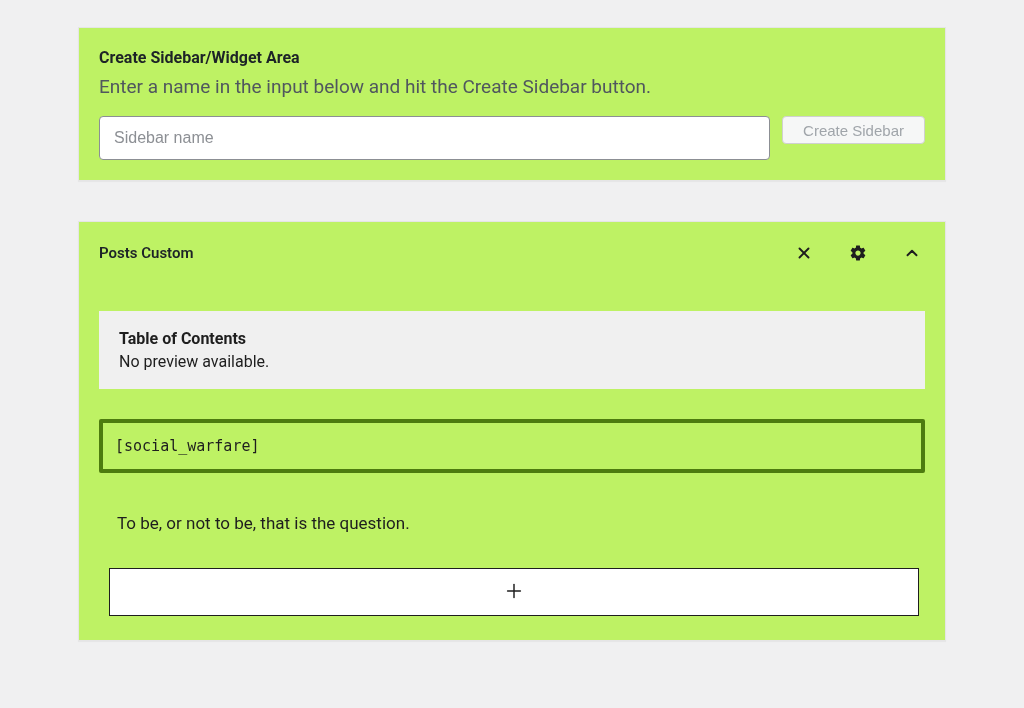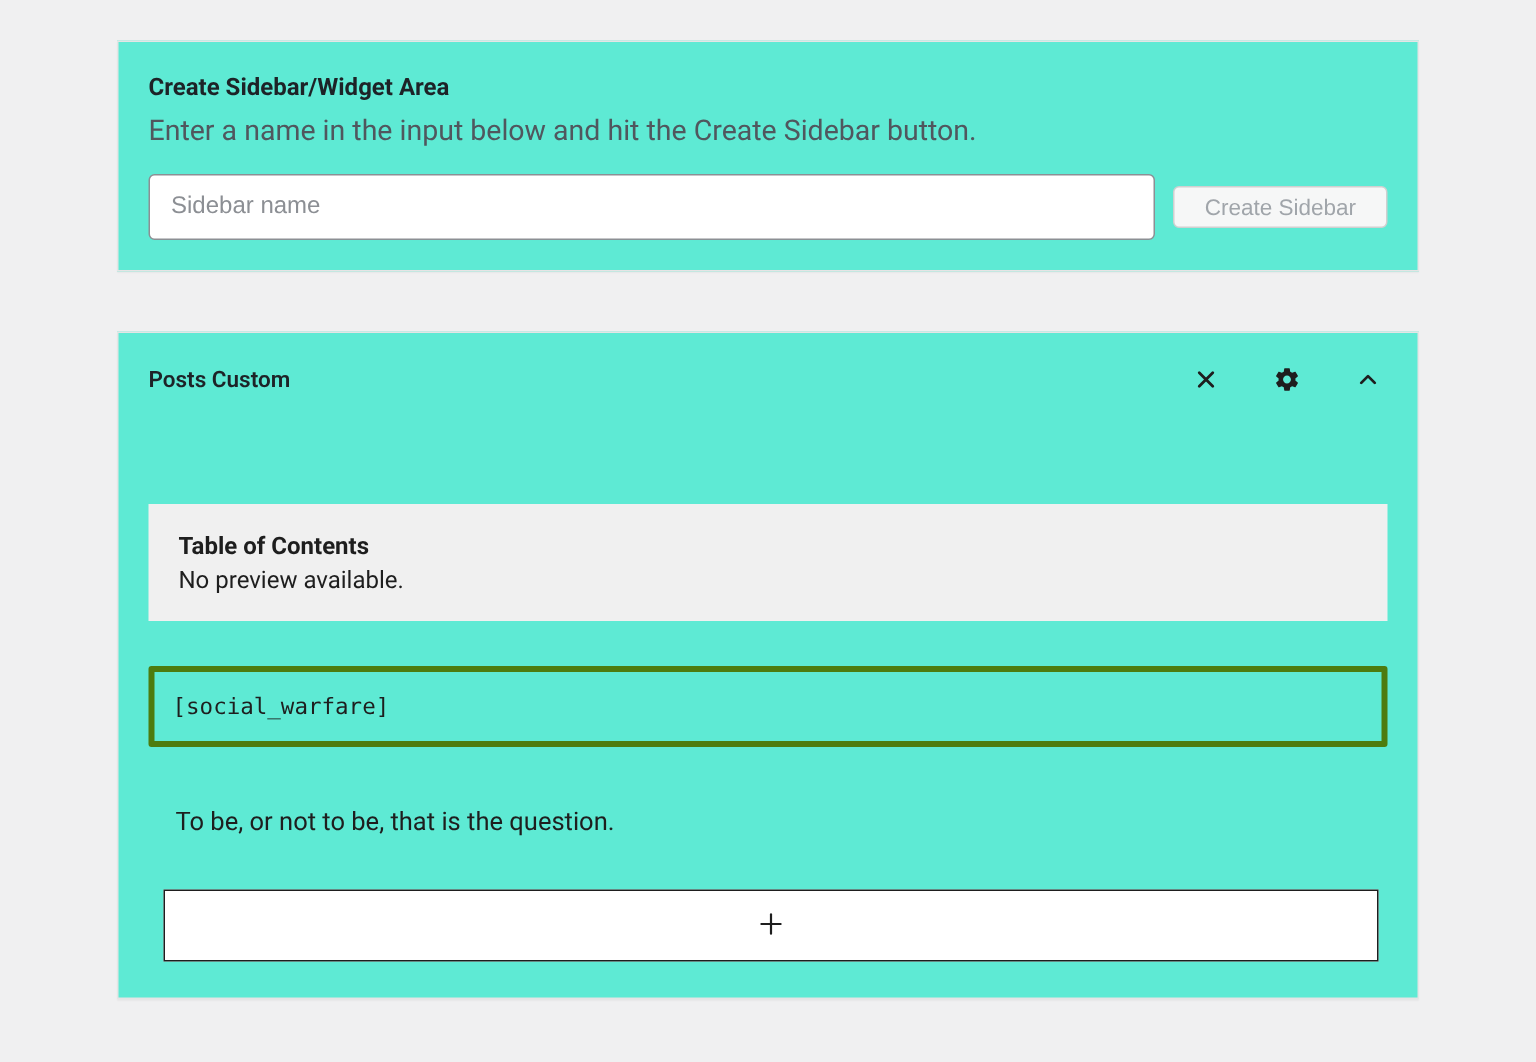--- a/index.html
+++ b/index.html
@@ -8,21 +8,21 @@
       box-sizing: border-box;
     }
     body {
       font-family: -apple-system, BlinkMacSystemFont, "Segoe UI", Roboto, sans-serif;
       background: #f0f0f1;
       padding: 27px 78px;
       width: 1024px;
       height: 708px;
     }
     .panel {
-      background: #5eead4;
+      background: #bef264;
       border: 1px solid #e5e5e5;
       box-shadow: 0 1px 1px rgba(0,0,0,0.04);
     }
     .create-panel {
       padding: 20px;
       margin-bottom: 40px;
     }
     .create-title {
       font-size: 16px;
       font-weight: 700;
@@ -30,21 +30,21 @@
       margin-bottom: 8px;
     }
     .create-desc {
       font-size: 19px;
       color: #50575e;
       margin-bottom: 18px;
     }
     .create-row {
       display: flex;
       gap: 12px;
-      align-items: center;
+      align-items: flex-start;
     }
     .sidebar-name-input {
       flex: 1;
       border: 1px solid #8c8f94;
       border-radius: 4px;
       padding: 0 14px;
       font-size: 16px;
       height: 44px;
       color: #2c3338;
     }
@@ -60,21 +60,21 @@
       color: #a0a5aa;
       height: 28px;
       cursor: pointer;
     }
     .widget-panel {
       padding: 18px 20px 24px 20px;
     }
     .widget-header {
       display: flex;
       align-items: center;
-      margin-bottom: 70px;
+      margin-bottom: 45px;
     }
     .widget-title {
       font-size: 15px;
       font-weight: 600;
       color: #1d2327;
       flex: 1;
     }
     .header-icons {
       display: flex;
       gap: 28px;

